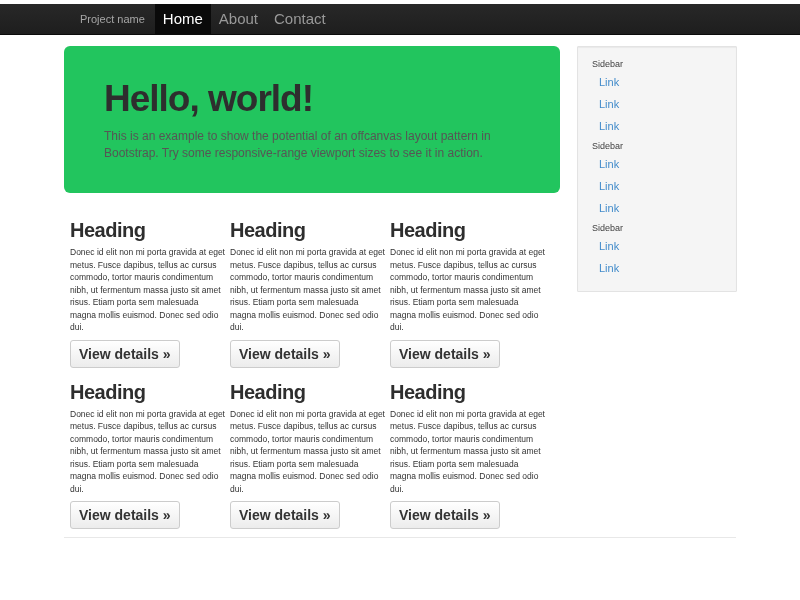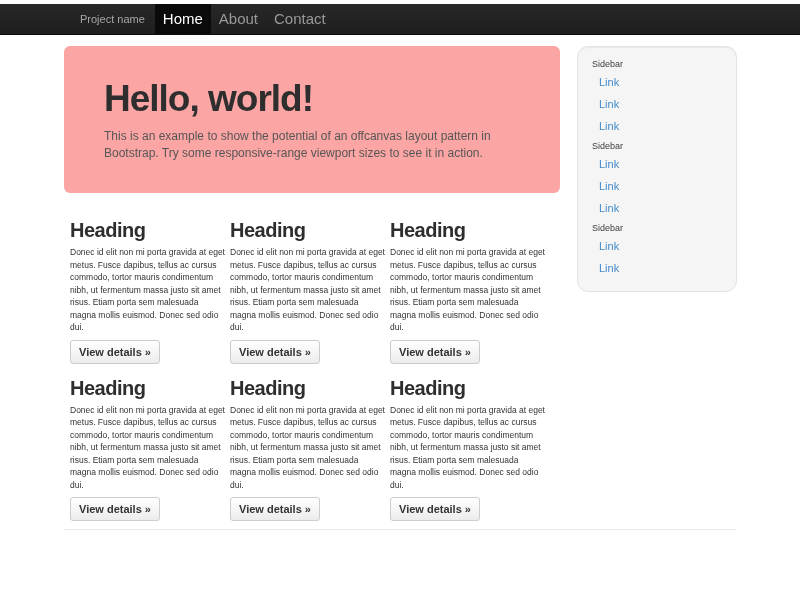--- a/index.html
+++ b/index.html
@@ -13,36 +13,36 @@
   .navbar-inner { width:672px; margin:4px auto; height:30px; display:flex; align-items:center; }
   .brand { color:#a6a6a6; font-size:11px; line-height:30px; padding:0 10px 0 16px; text-decoration:none; cursor:pointer; }
   .nav { display:flex; list-style:none; margin:0; padding:0; }
   .nav-item { font-size:15px; line-height:30px; padding:0 8px; color:#999; cursor:pointer; }
   .nav-item.active { background:#0a0a0a; color:#fff; }
   
   .container { width:672px; margin:0 auto; }
   .content-row { display:flex; align-items:flex-start; }
   .main { width:496px; flex:none; }
   
-  .hero { margin-top:11px; background:#fca5a5; border-radius:6px; padding:32px 40px 32px; }
+  .hero { margin-top:11px; background:#22c55e; border-radius:6px; padding:32px 40px 32px; }
   .hero h1 { margin:0 0 9px; font-size:37px; line-height:41px; font-weight:bold; letter-spacing:-1px; color:#2e2e2e; }
   .hero p { margin:0; font-size:12px; line-height:16.5px; color:#565655; white-space:pre-line; }
   
   .cards { margin-top:25px; padding-left:6px; display:grid; grid-template-columns:repeat(3,148px); column-gap:19px; row-gap:9px;gap:12px; }
   .card h2 { margin:0 0 4px; font-size:20px; line-height:24px; font-weight:bold; letter-spacing:-0.5px; color:#2e2e2e; }
   .card p { margin:0 0 6px; font-size:8.5px; line-height:12.5px; color:#333; white-space:pre; }
   .btn {
-    font-family:inherit; font-size:11px; font-weight:bold; color:#333;
+    font-family:inherit; font-size:14px; font-weight:bold; color:#333;
     background:linear-gradient(#ffffff,#ececec); border:1px solid #ccc; border-radius:3px;
     padding:5px 8px; cursor:pointer;
   }
   
   .well {
     width:158px; flex:none; margin-left:17px; margin-top:11px;
-    background:#f5f5f5; border:1px solid #e3e3e3; border-radius:11px;
+    background:#f5f5f5; border:1px solid #e3e3e3; border-radius:1px;
     box-shadow:inset 0 1px 1px rgba(0,0,0,0.05);
     padding:8px 0 12px;
   }
   .side-header { font-size:9px; color:#404040; padding:4px 14px 2px; }
   .side-link { display:block; font-size:11px; color:#428bca; padding:5px 14px 5px 21px; text-decoration:none; cursor:pointer; }
   
   .footer-hr { border:none; border-top:1px solid #e8e8e8; margin:8px 0 0; }
   .copyright { margin:9px 0 0; font-size:9px; color:#777; }
 </style>
 </head>

